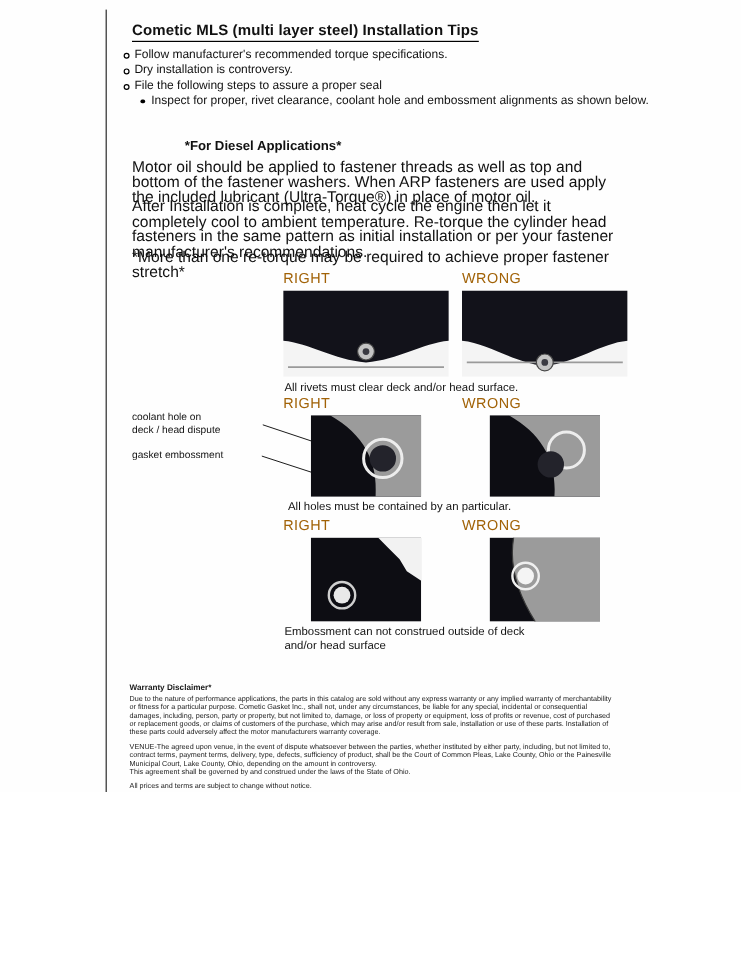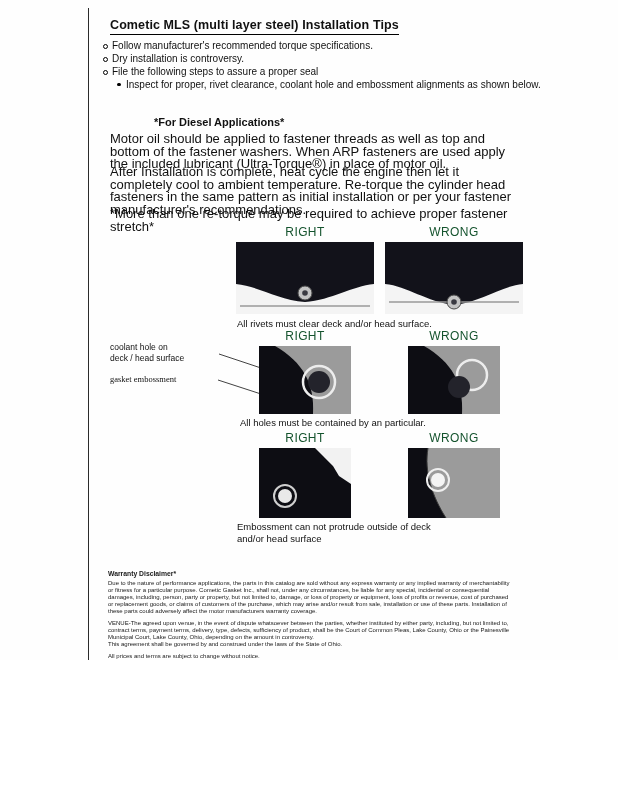--- a/index.html
+++ b/index.html
@@ -68,24 +68,24 @@
     font-size: 13px;
     line-height: 12.6px;
   }
   .para1 { top: 133px; }
   .para2 { top: 166px; }
   .note  { top: 208px; }
 
   .col-label {
     position: absolute;
     width: 138px;
-    text-align: center;
+    text-align: left;
     font-size: 12px;
     letter-spacing: 0.4px;
-    color: #14532d;
+    color: #a16207;
   }
   .panel { position: absolute; display: block; }
   .caption {
     position: absolute;
     font-size: 9.5px;
     line-height: 11.5px;
     color: #111;
   }
   .callout {
     position: absolute;
@@ -159,23 +159,23 @@
     <circle cx="69" cy="60" r="2.8" fill="#3a3a42"></circle>
   </svg>
 
   <div class="caption" style="left:237px; top:318px;">All rivets must clear deck and/or head surface.</div>
 
   <div class="col-label" style="left:236px; top:329px;">RIGHT</div>
   <div class="col-label" style="left:385px; top:329px;">WRONG</div>
 
   <div class="callout" style="left:110px; top:342px;">
     <div>coolant hole on</div>
-    <div>deck / head surface</div>
+    <div>deck / head dispute</div>
   </div>
-  <div class="callout" style="left:110px; top:374px;font-family:Liberation Serif, serif;">gasket embossment</div>
+  <div class="callout" style="left:110px; top:374px;">gasket embossment</div>
 
   <svg class="leader-lines" width="44" height="50" viewBox="0 0 44 50">
     <line x1="1" y1="6" x2="43" y2="20" stroke="#111" stroke-width="0.8"></line>
     <line x1="0" y1="32" x2="43" y2="46" stroke="#111" stroke-width="0.8"></line>
   </svg>
 
   <svg class="panel" style="left:259px; top:346px;" width="92" height="68" viewBox="0 0 92 68" role="img">
     <rect width="92" height="68" fill="#0d0d13"></rect>
     <path d="M16,0 C44,16 56,38 54,68 L92,68 L92,0 Z" fill="#9b9b9b"></path>
     <circle cx="60" cy="36" r="16" fill="none" stroke="#ededed" stroke-width="2.5"></circle>
@@ -203,21 +203,21 @@
 
   <svg class="panel" style="left:408px; top:448px;" width="92" height="70" viewBox="0 0 92 70" role="img">
     <rect width="92" height="70" fill="#0d0d13"></rect>
     <path d="M20,0 L92,0 L92,70 L38,70 C24,48 16,24 20,0 Z" fill="#9b9b9b"></path>
     <path d="M20,0 C16,24 24,48 38,70" fill="none" stroke="#3a3a3a" stroke-width="1"></path>
     <circle cx="30" cy="32" r="11" fill="none" stroke="#efefef" stroke-width="2"></circle>
     <circle cx="30" cy="32" r="7" fill="#f4f4f4"></circle>
   </svg>
 
   <div class="caption" style="left:237px; top:521px;">
-    <div>Embossment can not protrude outside of deck</div>
+    <div>Embossment can not construed outside of deck</div>
     <div>and/or head surface</div>
   </div>
 
   <div class="warranty">
     <h2>Warranty Disclaimer*</h2>
     <p>Due to the nature of performance applications, the parts in this catalog are sold without any express warranty or any implied warranty of merchantability or fitness for a particular purpose.  Cometic Gasket Inc., shall not, under any circumstances, be liable for any special, incidental or consequential damages, including, person, party or property, but not limited to, damage, or loss of property or equipment, loss of profits or revenue, cost of purchased or replacement goods, or claims of customers of the purchase, which may arise and/or result from sale, installation or use of these parts.  Installation of these parts could adversely affect the motor manufacturers warranty coverage.</p>
     <p class="tight">VENUE-The agreed upon venue, in the event of dispute whatsoever between the parties, whether instituted by either party, including, but not limited to, contract terms, payment terms, delivery, type, defects, sufficiency of product, shall be the Court of Common Pleas, Lake County, Ohio or the Painesville Municipal Court, Lake County, Ohio, depending on the amount in controversy.</p>
     <p>This agreement shall be governed by and construed under the laws of the State of Ohio.</p>
     <p>All prices and terms are subject to change without notice.</p>
     <p>Terms COD- Secured with a completed dealer/jobber application on File, COD-Company check with a current credit card number on file.  Open accounts may be established by well rated firms.  A credit application is available upon request.  Open accounts are due payable Net 30 days from date of invoice.  No statement will be sent.  If an account becomes 60 or more days past due, it is subject to being placed on credit hold.  No orders will be shipped or new orders accepted until past due balance is paid.  If an account becomes 90 or more days past due, it is subject to being placed for collections.  All costs of collection are the responsibility of the customer, including attorney fees, court costs, and other expenses of litigation.</p>

